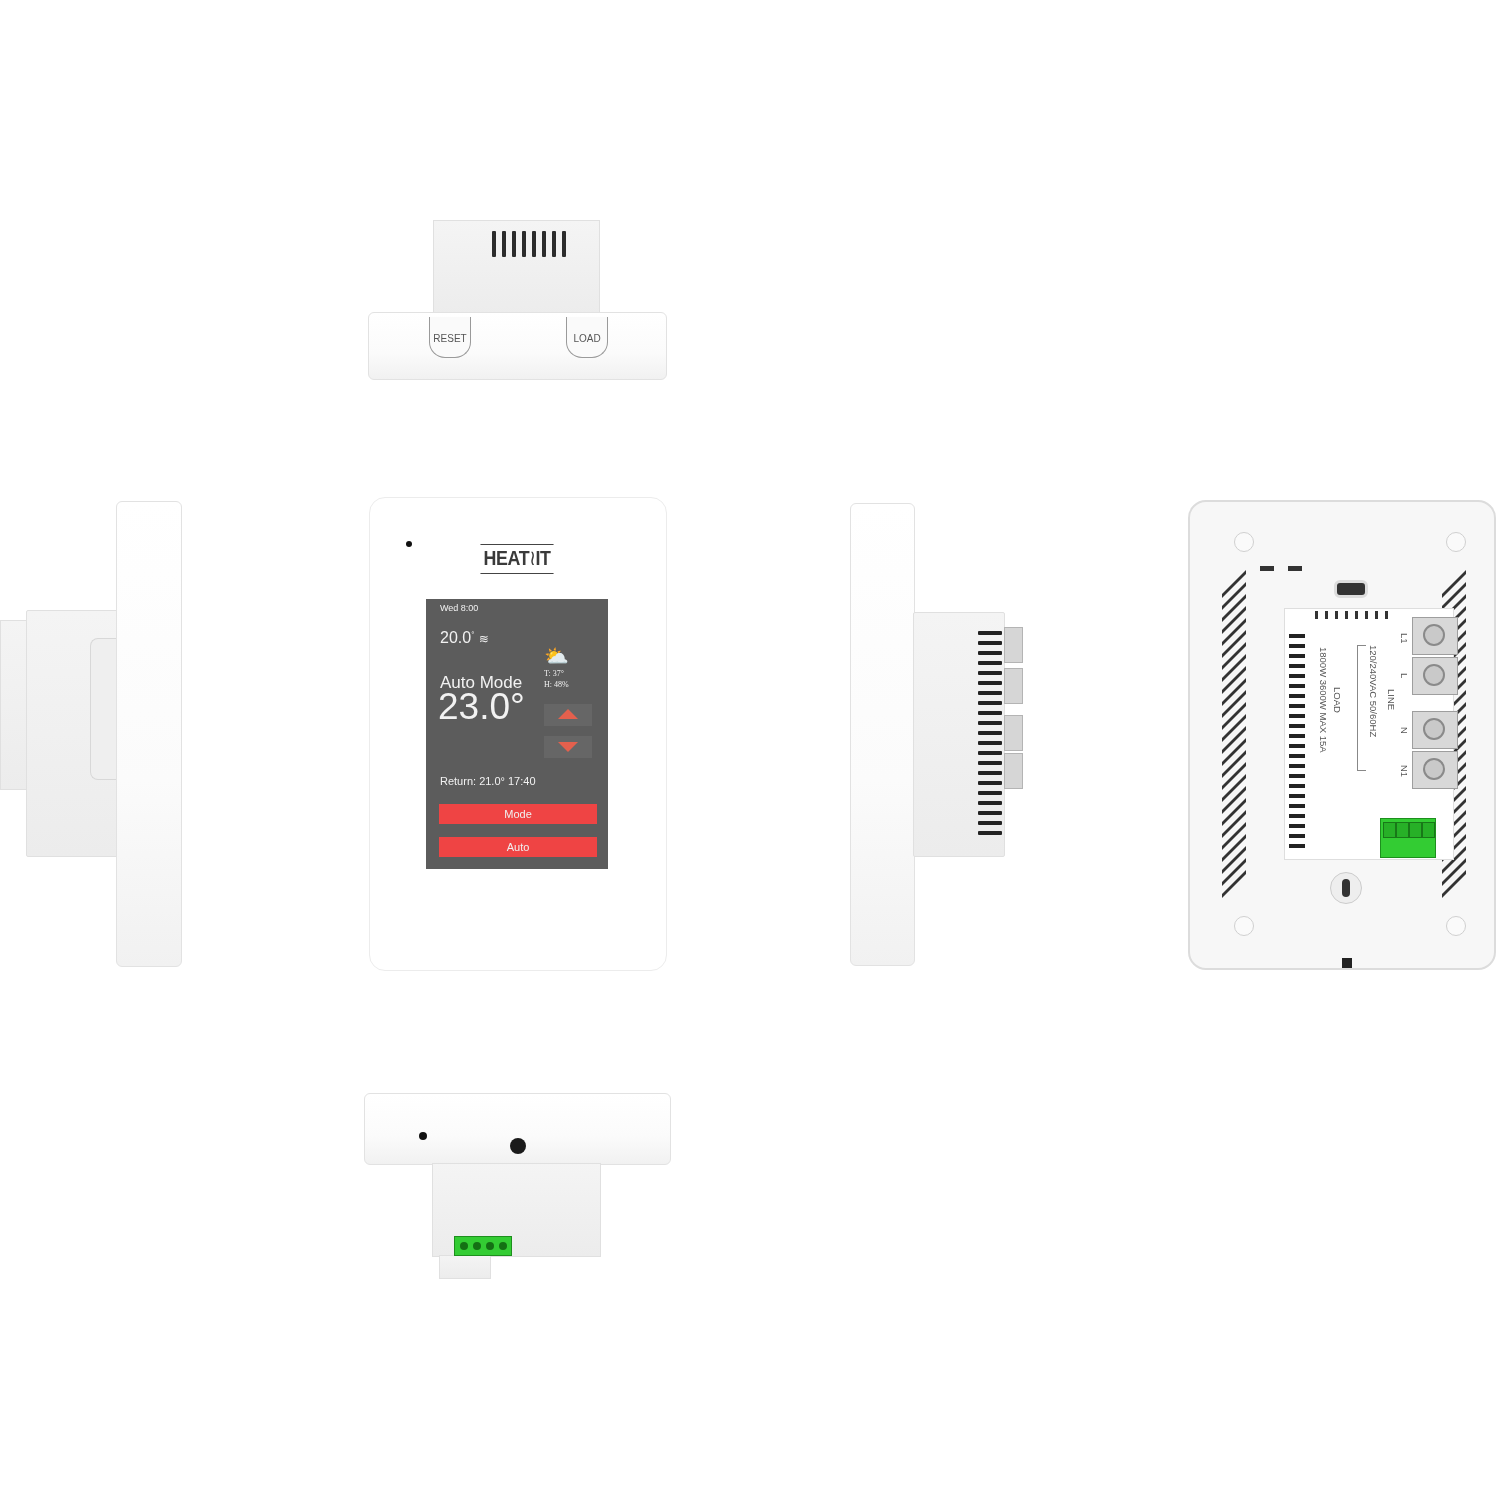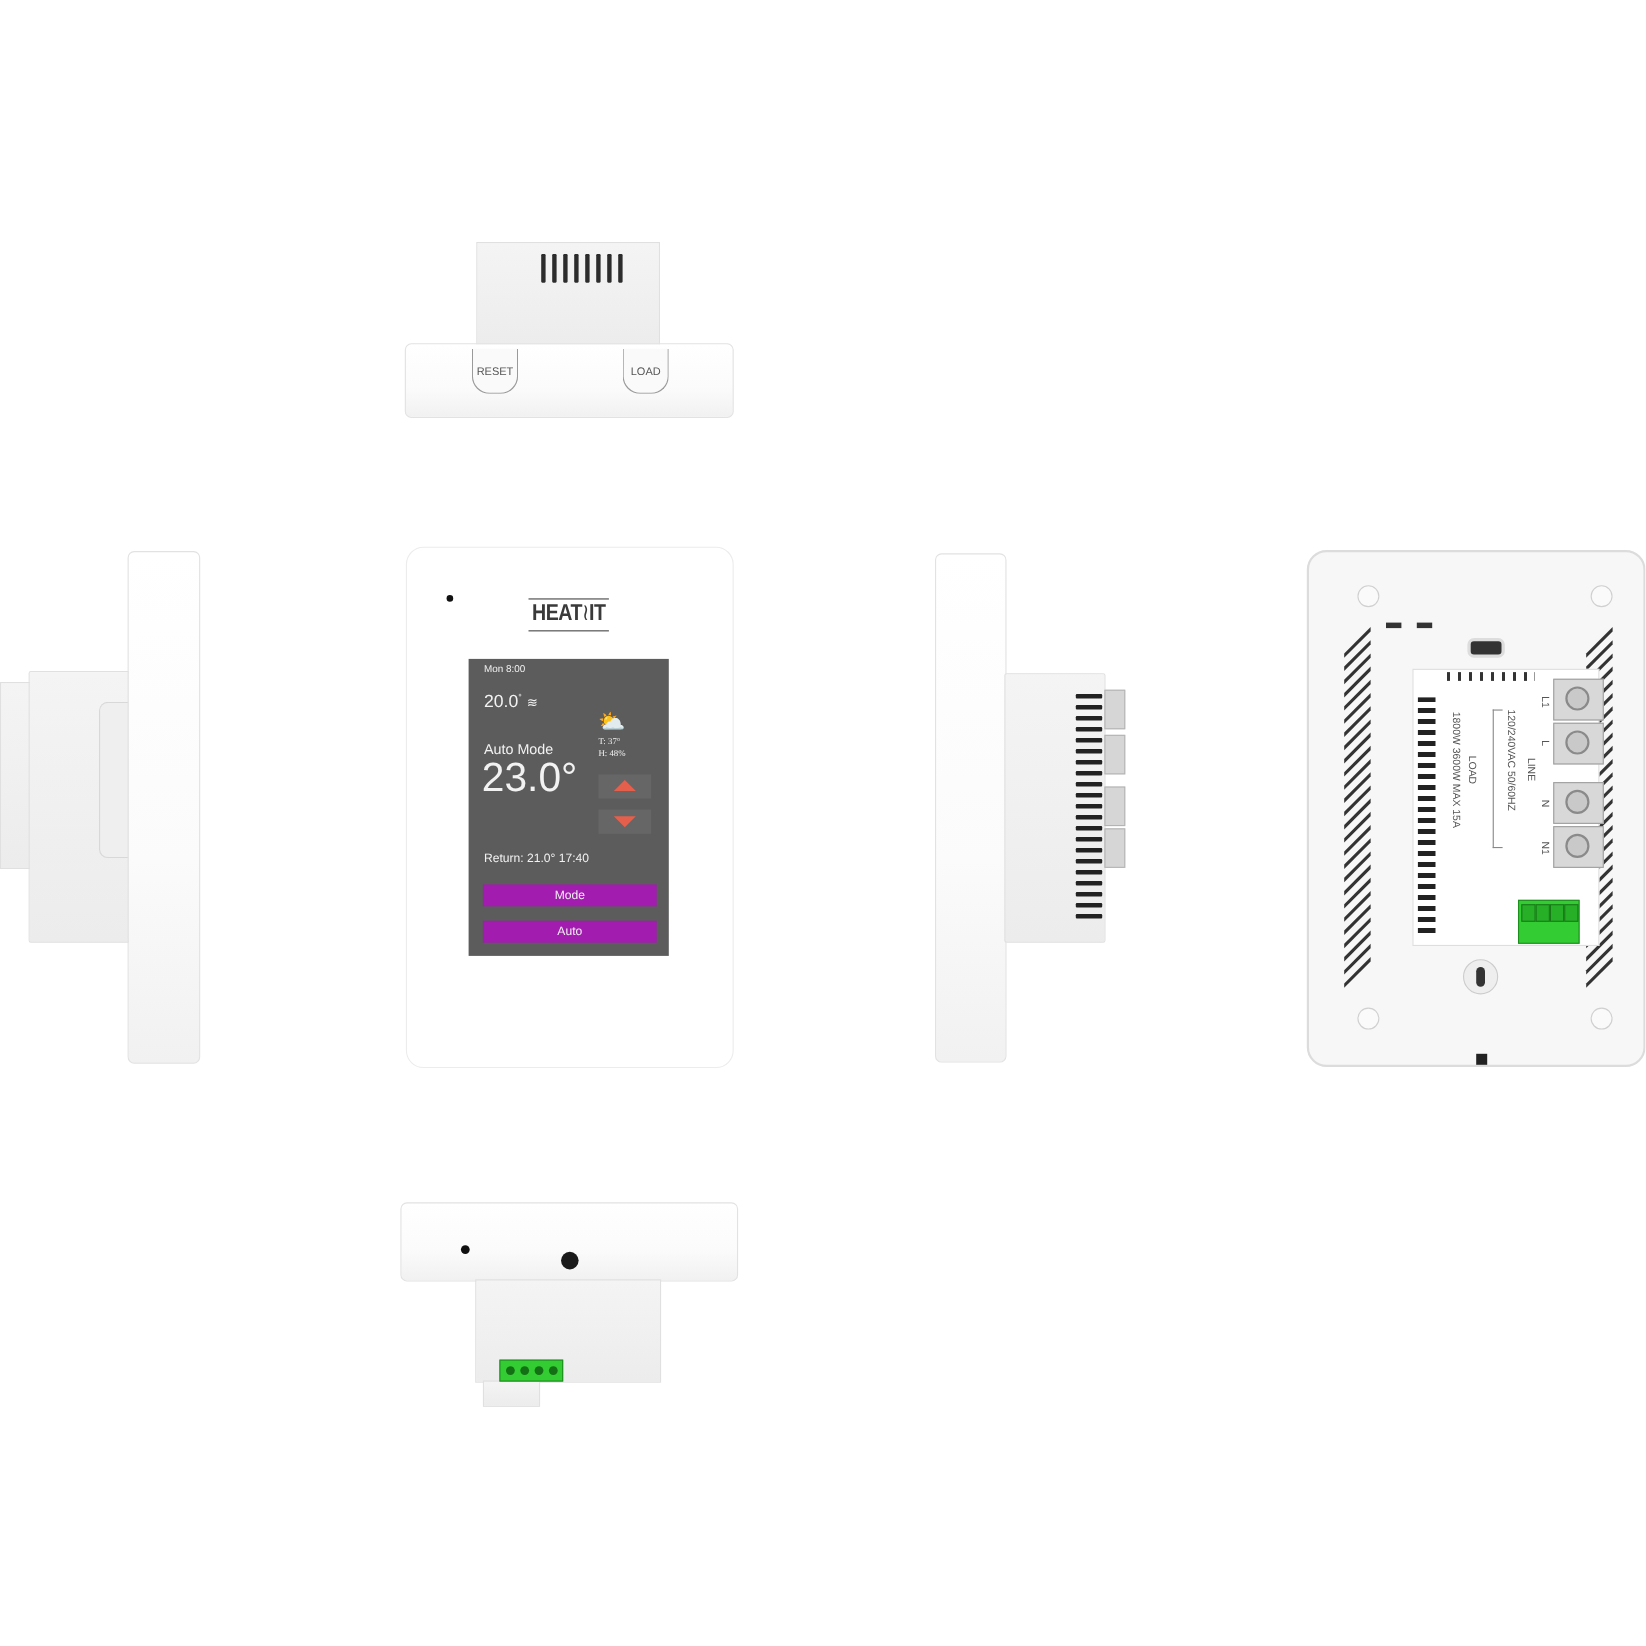--- a/index.html
+++ b/index.html
@@ -38,21 +38,21 @@
   #front-led { left:406px; top:541px; width:6px; height:6px; border-radius:50%; background:#111; }
   #logo {
     left:474px; top:544px; width:86px; height:28px; text-align:center;
     font-weight:bold; font-size:21px; color:#3a3a3a; letter-spacing:-0.5px;
     border-top:1.5px solid #444; border-bottom:1.5px solid #444; line-height:26px;
     font-family:"Liberation Sans Narrow","Liberation Sans",sans-serif; transform:scaleX(0.85);
   }
   #screen { left:426px; top:599px; width:182px; height:270px; background:#5c5c5c; color:#fff; }
   #screen .t { position:absolute; color:#f2f2f2; white-space:nowrap; }
   .scr-btn {
-    position:absolute; left:13px; width:158px; height:20px; background:#a21caf;
+    position:absolute; left:13px; width:158px; height:20px; background:#ef4444;
     text-align:center; font-size:11px; line-height:20px; color:#f0f0f0;
   }
   .arrow-box { position:absolute; left:118px; width:48px; height:22px; background:#666666; }
   .tri-up { position:absolute; left:14px; top:5px; width:0; height:0; border-left:10px solid transparent; border-right:10px solid transparent; border-bottom:10px solid #e4604d; }
   .tri-down { position:absolute; left:14px; top:6px; width:0; height:0; border-left:10px solid transparent; border-right:10px solid transparent; border-top:10px solid #e4604d; }
 
   
   #right-plate { left:850px; top:503px; width:63px; height:461px; border-radius:6px; }
   #right-back { left:913px; top:612px; width:90px; height:243px; border-radius:2px; }
   .side-slot { position:absolute; left:64px; width:24px; height:4px; background:#222; border-radius:1px; }
@@ -90,29 +90,29 @@
 <div class="abs box-body" id="left-back-ext"></div>
 <div class="abs box-body" id="left-back"></div>
 <div class="abs" id="left-back-notch"></div>
 <div class="abs white-body" id="left-plate"></div>
 
 <div class="abs" id="front"></div>
 <div class="abs" id="front-led"></div>
 <div class="abs" id="logo"><span>HEAT</span><span style="font-weight:normal">≀</span><span>IT</span></div>
 
 <div class="abs" id="screen">
-  <div class="t" style="left:14px;top:4px;font-size:9px">Mon  8:00</div>
+  <div class="t" style="left:14px;top:4px;font-size:9px">Wed  8:00</div>
   <div class="t" style="left:14px;top:30px;font-size:16px">
     <span>20.0</span><sup style="font-size:8px">°</sup>
     <span style="font-size:12px;letter-spacing:-2px">≋</span>
   </div>
   <div class="t" style="left:118px;top:45px;font-size:20px">⛅</div>
   <div class="t" style="left:118px;top:70px;font-size:8px;font-family:'Liberation Serif',serif">T:   37°</div>
   <div class="t" style="left:118px;top:81px;font-size:8px;font-family:'Liberation Serif',serif">H:  48%</div>
-  <div class="t" style="left:14px;top:74px;font-size:13px">Auto Mode</div>
+  <div class="t" style="left:14px;top:74px;font-size:17px">Auto Mode</div>
   <div class="t" style="left:12px;top:87px;font-size:37px">23.0°</div>
   <div class="arrow-box" style="top:105px">
     <div class="tri-up"></div>
   </div>
   <div class="arrow-box" style="top:137px">
     <div class="tri-down"></div>
   </div>
   <div class="t" style="left:14px;top:176px;font-size:11px">Return:  21.0°  17:40</div>
   <div class="scr-btn" style="top:205px">Mode</div>
   <div class="scr-btn" style="top:238px">Auto</div>

